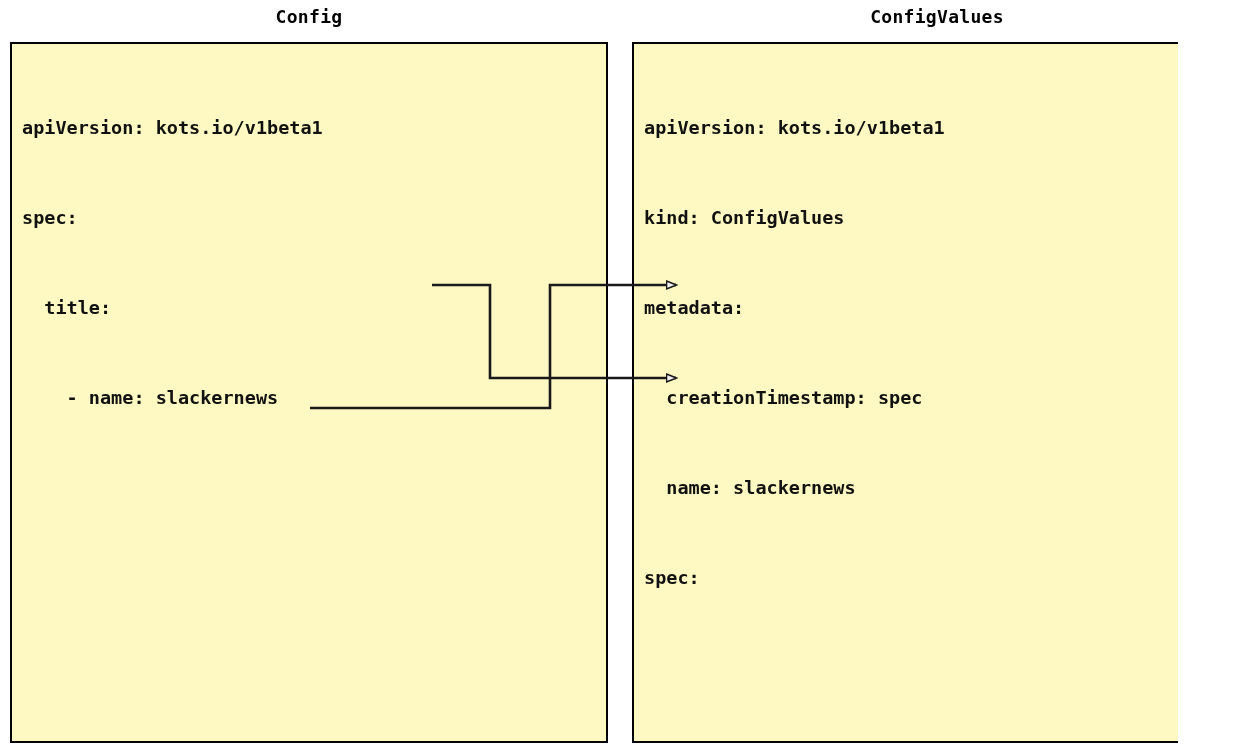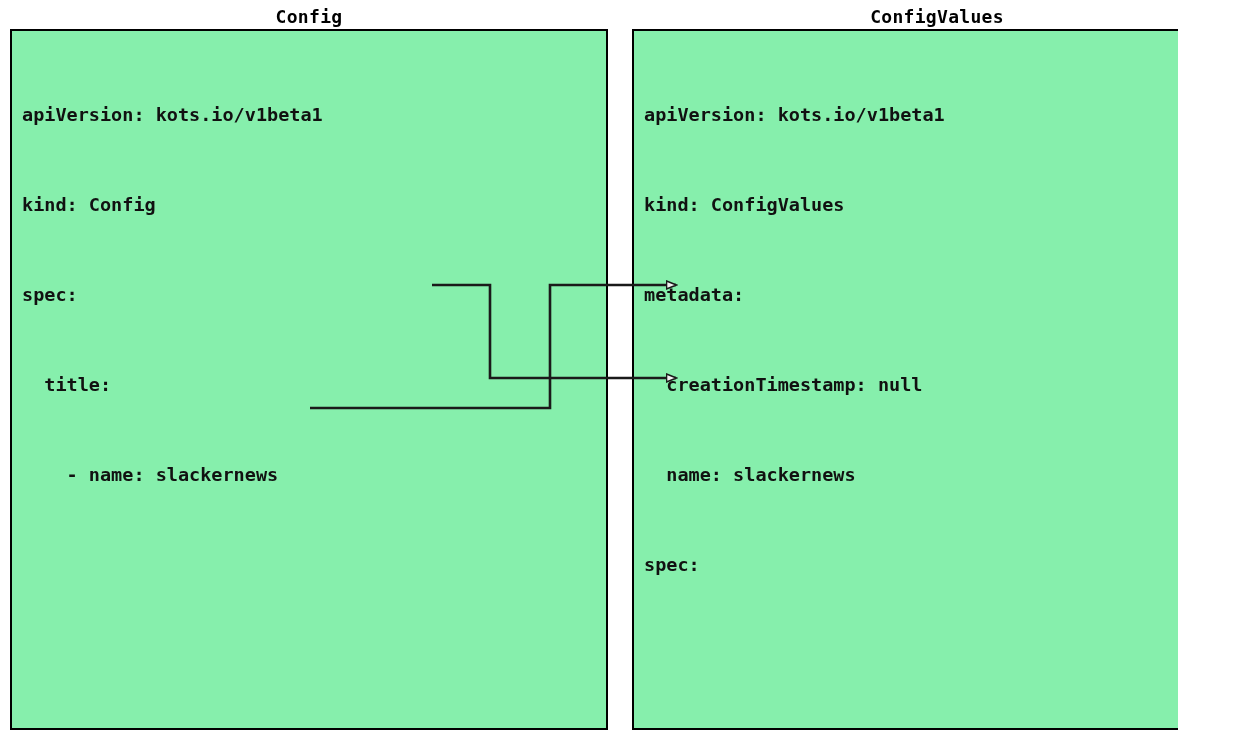--- a/index.html
+++ b/index.html
@@ -29,23 +29,23 @@
     text-align: center;
     letter-spacing: 0.3px;
     white-space: nowrap;
   }
   #title-config  { left: 10px;  width: 598px; }
   #title-values  { left: 632px; width: 610px; }
 
   
   .panel {
     position: absolute;
-    top: 29px;
+    top: 42px;
     height: 701px;
-    background: #86efac;
+    background: #fef9c3;
     border: 2px solid #000000;
     box-sizing: border-box;
     overflow: hidden;
   }
   #panel-config  { left: 10px;  width: 598px; }
   #panel-values  { left: 632px; width: 610px; }
 
   .code-block {
     position: absolute;
     top: 9px;
@@ -80,21 +80,20 @@
 
 <div id="canvas">
 
   <div id="title-config" class="panel-title">Config</div>
 
   <div id="title-values" class="panel-title">ConfigValues</div>
 
   <div id="panel-config" class="panel">
     <div class="code-block">
       <span class="code-line">apiVersion: kots.io/v1beta1</span>
-      <span class="code-line">kind: Config</span>
       <span class="code-line">spec:</span>
       <span class="code-line">  title:</span>
       <span class="code-line">    - name: slackernews</span>
       
       
       
       
       
       
       
@@ -106,21 +105,21 @@
       
       
     </div>
   </div>
 
   <div id="panel-values" class="panel">
     <div class="code-block">
       <span class="code-line">apiVersion: kots.io/v1beta1</span>
       <span class="code-line">kind: ConfigValues</span>
       <span class="code-line">metadata:</span>
-      <span class="code-line">  creationTimestamp: null</span>
+      <span class="code-line">  creationTimestamp: spec</span>
       <span class="code-line">  name: slackernews</span>
       <span class="code-line">spec:</span>
       
       
       
       
       
     </div>
   </div>
 

